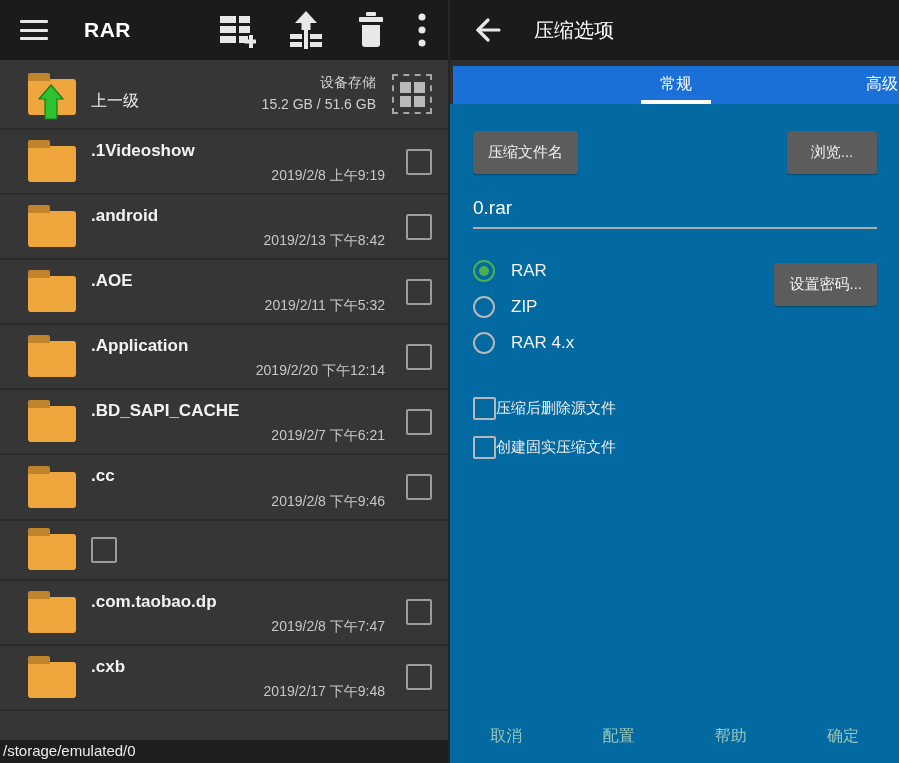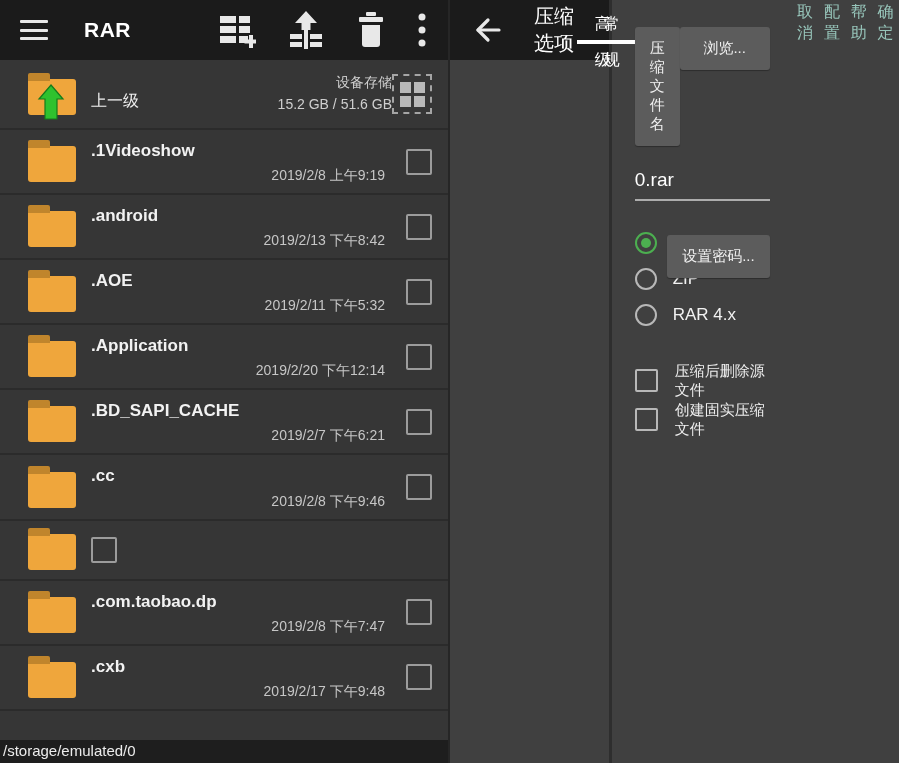--- a/index.html
+++ b/index.html
@@ -29,31 +29,31 @@
   .up-arrow { position:absolute; left:9px; top:5px; }
   .meta { flex:1; display:flex; flex-direction:column; min-width:0; padding-top:2px; }
   .fname { color:#f2f2f2; font-weight:bold; font-size:17px; word-break:break-all;
            line-height:1.3; padding-right:6px; }
   .fdate { align-self:flex-end; color:#c6c6c6; font-size:14px; margin-top:5px; padding-right:6px;
            white-space:nowrap; }
   .checkbox { width:26px; height:26px; border:2px solid #9c9c9c; border-radius:2px;
               flex-shrink:0; background:transparent; }
   .parent-row { min-height:70px; }
   .parent-label { color:#eee; font-size:16px; margin-top:14px; }
-  .parent-right { margin-left:auto; display:flex; align-items:center; }
+  .parent-right { margin-left:auto; display:flex; align-items:center; gap:16px; }
   .storage { text-align:right; color:#cfcfcf; font-size:14px; line-height:1.55; }
   .grid-icon { width:40px; height:40px; border:2px dashed #a5a5a5; display:grid;
                grid-template-columns:11px 11px; grid-template-rows:11px 11px; gap:3px;
                align-content:center; justify-content:center; }
   .grid-icon i { background:#b9b9b9; }
   .path-bar { height:23px; min-height:21px; background:#1e1e1e; color:#ececec; font-size:15px;
               line-height:21px; padding-left:3px; white-space:nowrap; }
 
   
-  .right-pane { flex:1; display:flex; background:#404040; }
+  .right-pane { flex:1; display:flex; flex-direction:column; background:#0369a1; }
   .right-pane .appbar { padding:0 18px 0 20px; }
   .dlg-title { color:#fff; font-size:20px; margin-left:32px; }
   .tab-area { background:#2e2e2e; padding:6px 0 0 3px; }
   .tabbar { height:38px; background:#1a70d7; position:relative; }
   .tab { position:absolute; top:0; height:25px; line-height:36px; color:#fff; font-size:16px;
          cursor:pointer; }
   .tab.general { left:50%; transform:translateX(-50%); }
   .tab.advanced { right:1px; }
   .tab-underline { position:absolute; bottom:0; left:50%; transform:translateX(-50%);
                    width:70px; height:4px; background:#fff; }
@@ -68,21 +68,21 @@
   .format-section { margin-top:24px; position:relative; }
   .radio-row { display:flex; align-items:center; gap:16px; height:36px; cursor:pointer; }
   .radio { width:22px; height:22px; border:2px solid #b8b8b8; border-radius:50%; position:relative;
            flex-shrink:0; }
   .radio.selected { border-color:#4caf50; }
   .radio.selected::after { content:''; position:absolute; inset:4px; border-radius:50%;
                            background:#4caf50; }
   .radio-label { color:#f2f2f2; font-size:17px; }
   .pwd-btn { position:absolute; right:0; top:10px; min-width:90px; }
   .check-section { margin-top:28px; }
-  .check-row { display:flex; align-items:center; gap:17px; height:39px; cursor:pointer; }
+  .check-row { display:flex; align-items:center; height:39px; cursor:pointer; }
   .cbox { width:23px; height:23px; border:2px solid #b8b8b8; border-radius:2px; flex-shrink:0; }
   .check-label { color:#eee; font-size:15px; }
 
   .dlg-footer { height:50px; min-height:50px; display:flex; align-items:center; padding-bottom:4px; }
   .flat-btn { flex:1; text-align:center; color:#97c5ba; font-size:16px; background:none; border:none;
               cursor:pointer; font-family:inherit; }
 </style>
 </head>
 <body>
 

